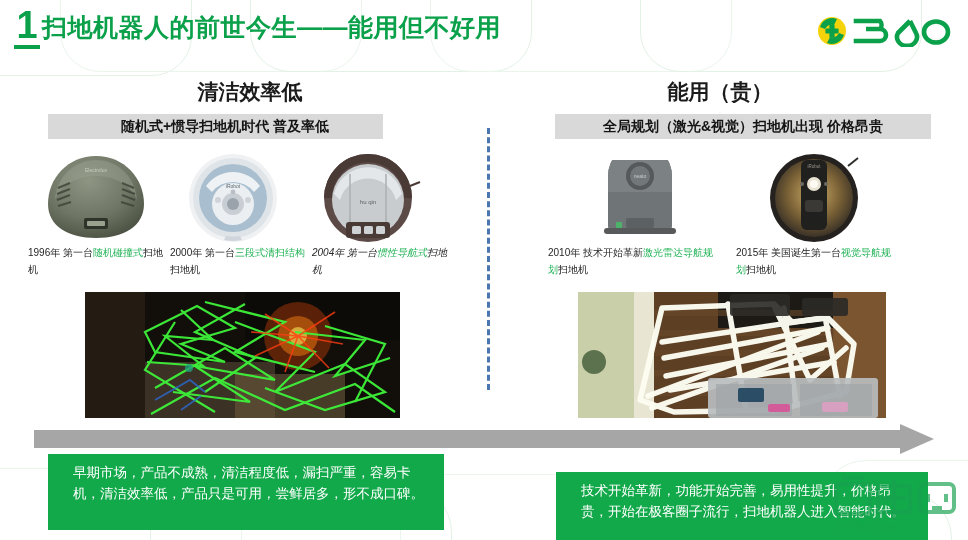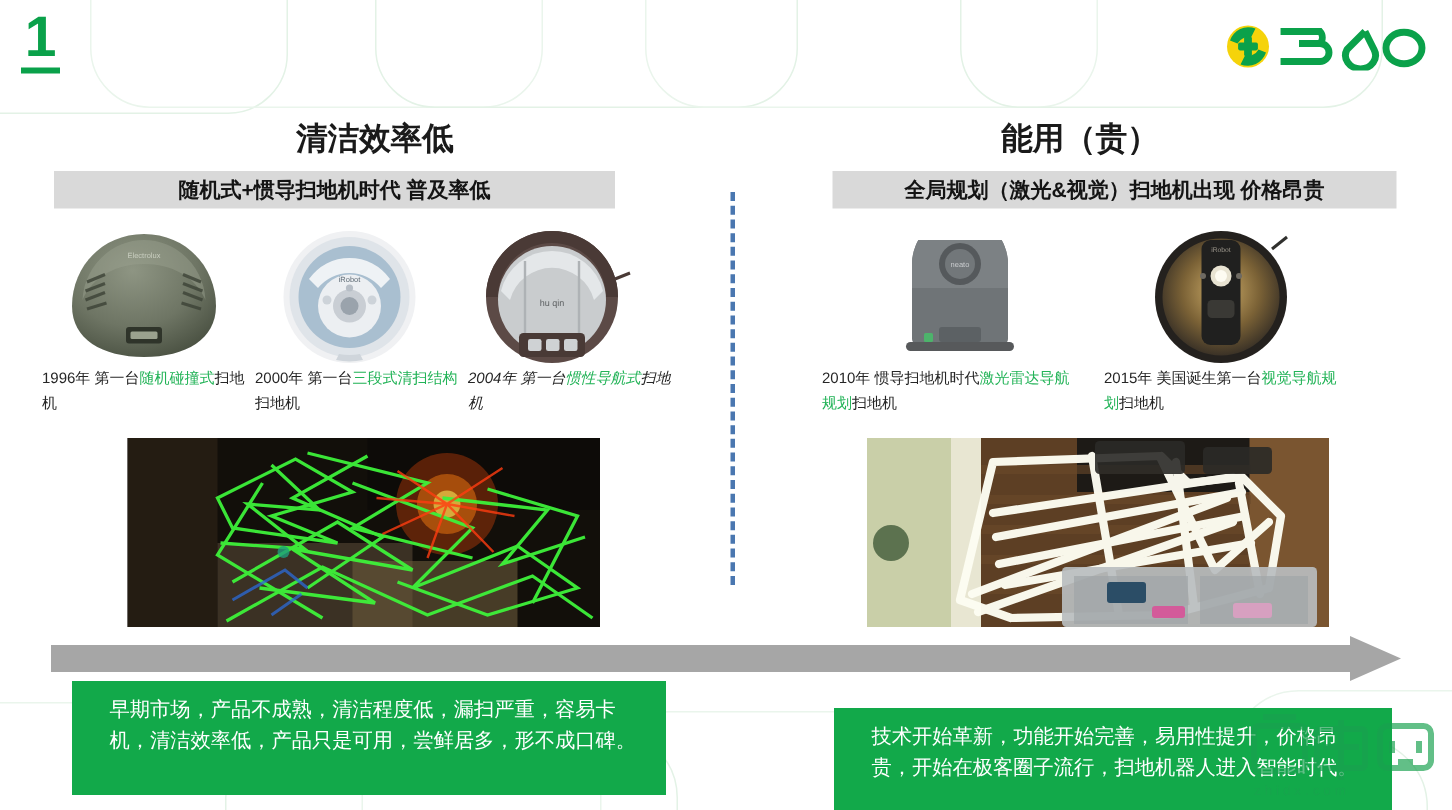--- a/index.html
+++ b/index.html
@@ -85,39 +85,40 @@
   <div class="bg-rr thin" style="left:400px;top:474px;width:300px;height:150px;border-radius:46px;"></div>
   <div class="bg-rr" style="left:650px;top:492px;width:300px;height:150px;border-radius:46px;"></div>
   <div class="bg-rr thin" style="left:820px;top:460px;width:260px;height:140px;border-radius:46px;"></div>
 </div>
 
 <div class="header">
   <div class="num-wrap">
     <div class="num">1</div>
     <div class="num-bar"></div>
   </div>
+  <div class="title">扫地机器人的前世今生——能用但不好用</div>
 
   <div class="logo">
     <svg width="136" height="32" viewBox="0 0 136 32">
       <circle cx="16" cy="16" r="14" fill="#f5d30a"></circle>
       <path d="M4 12 A13 13 0 0 1 21 4 L18 10 A8 8 0 0 0 9 14 Z" fill="#0aa14a"></path>
       <path d="M28 20 A13 13 0 0 1 11 28 L14 22 A8 8 0 0 0 23 18 Z" fill="#0aa14a"></path>
       <rect x="13.4" y="9.4" width="5.2" height="13.2" rx="1.2" fill="#0aa14a"></rect>
       <rect x="9.4" y="13.4" width="13.2" height="5.2" rx="1.2" fill="#0aa14a"></rect>
       <path d="M40 6 h24 a6 6 0 0 1 0 8 h-14 h14 a6 6 0 0 1 0 12 h-24" fill="none" stroke="#0aa14a" stroke-width="4.6" stroke-linecap="square"></path>
       <path d="M94 6 L82 18 a10 9 0 1 0 18 0 L94 6" fill="none" stroke="#0aa14a" stroke-width="4.6" stroke-linejoin="round"></path>
       <ellipse cx="120" cy="17" rx="12" ry="10.5" fill="none" stroke="#0aa14a" stroke-width="4.6"></ellipse>
     </svg>
   </div>
 </div>
 
 <div class="col-title" style="left:80px;top:78px;width:340px;">清洁效率低</div>
 <div class="col-title" style="left:550px;top:78px;width:340px;">能用（贵）</div>
 
-<div class="subbar" style="left:36px;top:114px;width:374px;">随机式+惯导扫地机时代 普及率低</div>
+<div class="subbar" style="left:48px;top:114px;width:316px;padding-left:19px;">随机式+惯导扫地机时代 普及率低</div>
 <div class="subbar" style="left:555px;top:114px;width:376px;">全局规划（激光&amp;视觉）扫地机出现 价格昂贵</div>
 
 <div class="robot" style="left:40px;top:150px;width:112px;height:92px;">
   <svg width="112" height="92" viewBox="0 0 112 92">
     <defs>
       <radialGradient id="g1" cx="42%" cy="30%" r="75%">
         <stop offset="0%" stop-color="#8e9583"></stop>
           <stop offset="60%" stop-color="#6e7564"></stop>
           <stop offset="100%" stop-color="#4a5142"></stop>
       </radialGradient>
@@ -213,21 +214,21 @@
     <circle cx="46" cy="32" r="4" fill="#fdfbf2"></circle>
     <circle cx="34" cy="32" r="2" fill="#6e6a62"></circle>
     <circle cx="58" cy="32" r="2" fill="#6e6a62"></circle>
     <rect x="37" y="48" width="18" height="12" rx="3" fill="#3a3935"></rect>
     <text x="46" y="16" font-size="4.5" fill="#9a958a" text-anchor="middle" font-family="sans-serif">iRobot</text>
     <path d="M80 14 L90 6" stroke="#30302d" stroke-width="2"></path>
   </svg>
 </div>
 
 <div class="caption" style="left:548px;top:244px;width:172px;">
-  <span>2010年 惯导扫地机时代</span><span class="g">激光雷达导航规划</span><span>扫地机</span>
+  <span>2010年 技术开始革新</span><span class="g">激光雷达导航规划</span><span>扫地机</span>
 </div>
 <div class="caption" style="left:736px;top:244px;width:162px;">
   <span>2015年 美国诞生第一台</span><span class="g">视觉导航规划</span><span>扫地机</span>
 </div>
 
 <div class="photo" style="left:85px;top:292px;width:315px;height:126px;">
   <svg class="inner" width="315" height="126" viewBox="0 0 315 126" preserveAspectRatio="none">
     <rect width="315" height="126" fill="#120f0a"></rect>
     <rect x="0" y="0" width="60" height="126" fill="#241c12"></rect>
     <rect x="160" y="0" width="155" height="48" fill="#0d0b08"></rect>

